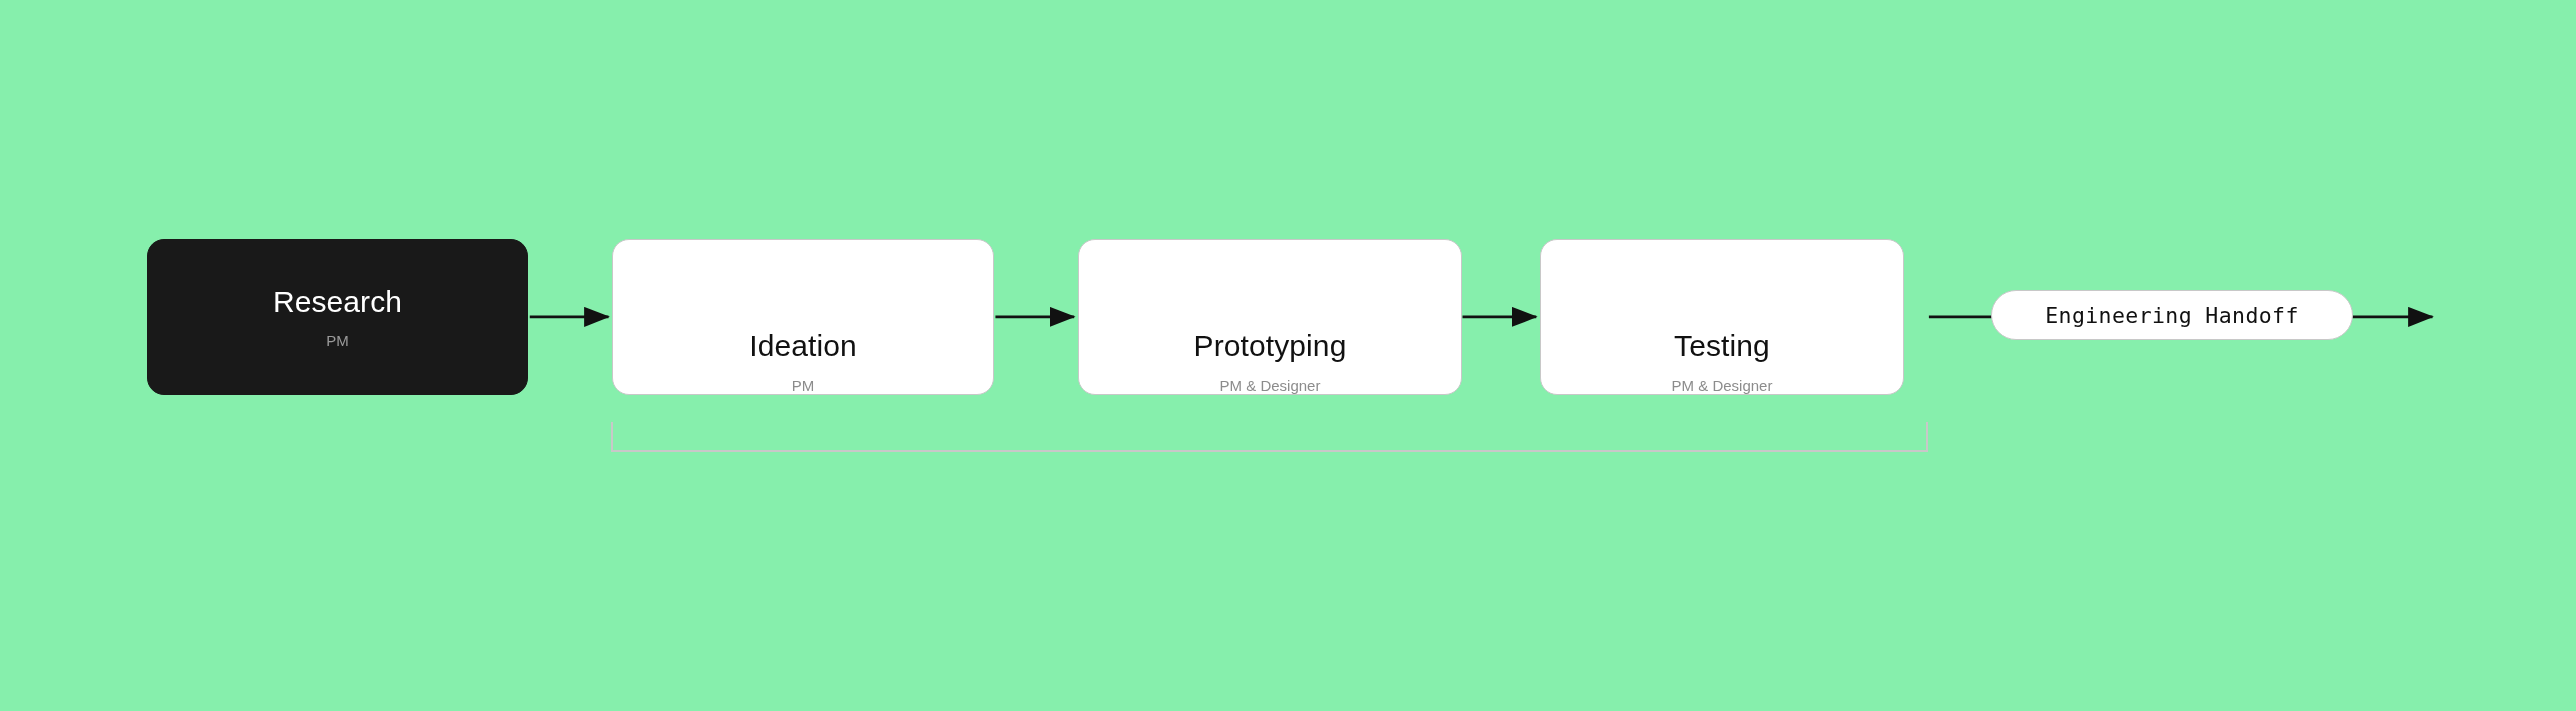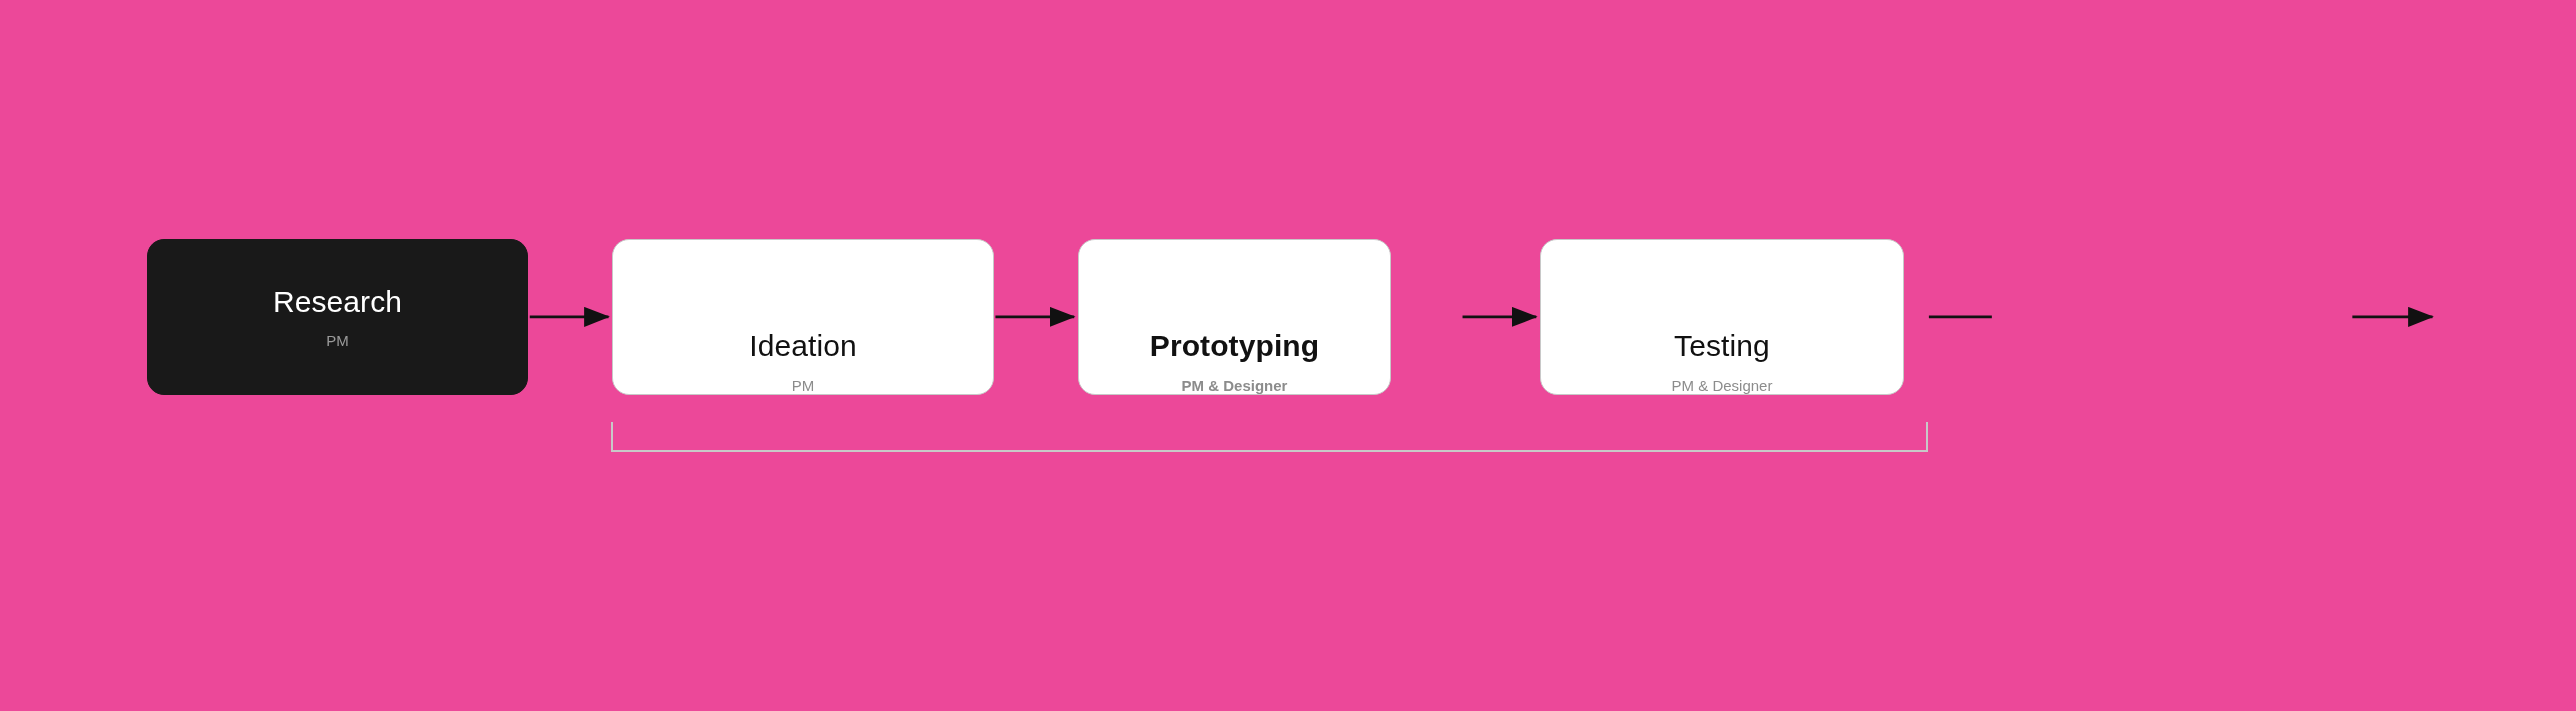--- a/index.html
+++ b/index.html
@@ -10,21 +10,21 @@
   body {
     width: 2576px;
     height: 711px;
     font-family: "Liberation Sans", sans-serif;
     overflow: hidden;
   }
   #canvas {
     position: relative;
     width: 2576px;
     height: 711px;
-    background: #ec4899;
+    background: #86efac;
   }
 
   
   .step {
     position: absolute;
     box-sizing: border-box;
     border-radius: 17px;
     display: flex;
     flex-direction: column;
     align-items: center;
@@ -55,21 +55,21 @@
     line-height: 1.15;
     margin-top: 14px;
     white-space: nowrap;
   }
   .step.filled .step-role { color: #9a9a9a; }
   .step.outline .step-role { color: #8c8c8c; }
 
   
   #step-0 { left: 147px;  width: 381px; }
   #step-1 { left: 612px;  width: 382px; }
-  #step-2 { left: 1078px; width: 313px; font-weight: bold; }
+  #step-2 { left: 1078px; width: 384px; }
   #step-3 { left: 1540px; width: 364px; }
 
   
   #wires {
     position: absolute;
     left: 0; top: 0;
     width: 2576px;
     height: 711px;
     pointer-events: none;
   }
@@ -160,17 +160,20 @@
   <div id="step-2" class="step outline">
     <div class="step-title">Prototyping</div>
     <div class="step-role">PM &amp; Designer</div>
   </div>
 
   <div id="step-3" class="step outline">
     <div class="step-title">Testing</div>
     <div class="step-role">PM &amp; Designer</div>
   </div>
 
+  <div id="handoff-pill">
+    <span id="handoff-label">Engineering Handoff</span>
+  </div>
 
   <div id="duration-bracket"></div>
 
 </div>
 
 
 </body></html>

